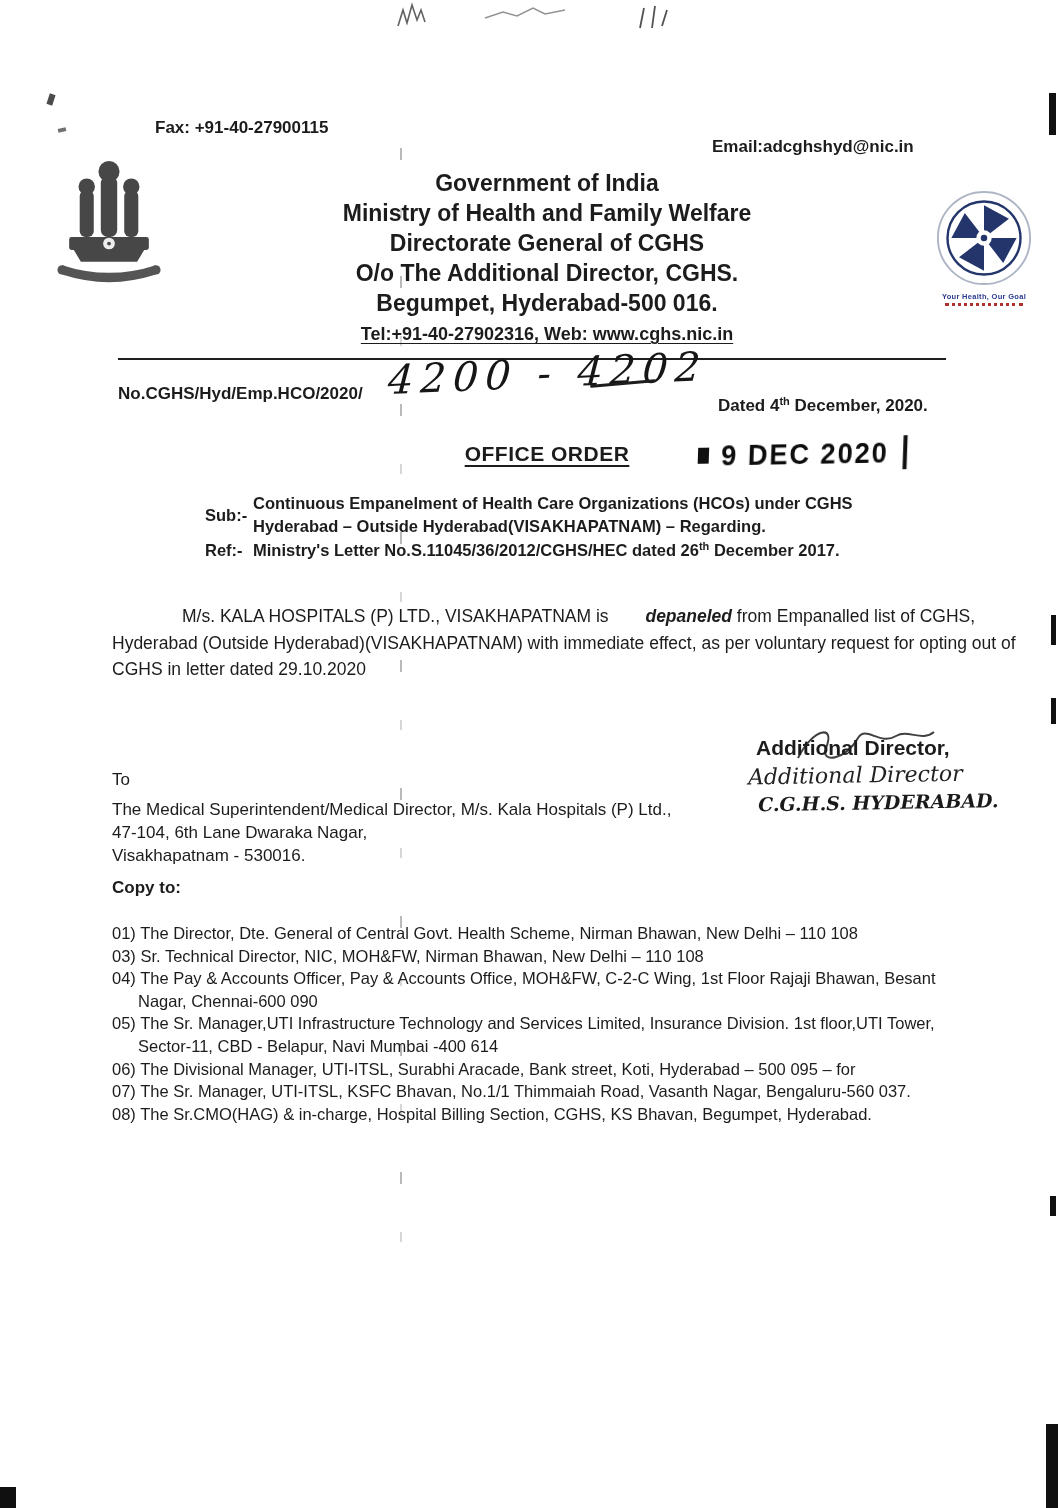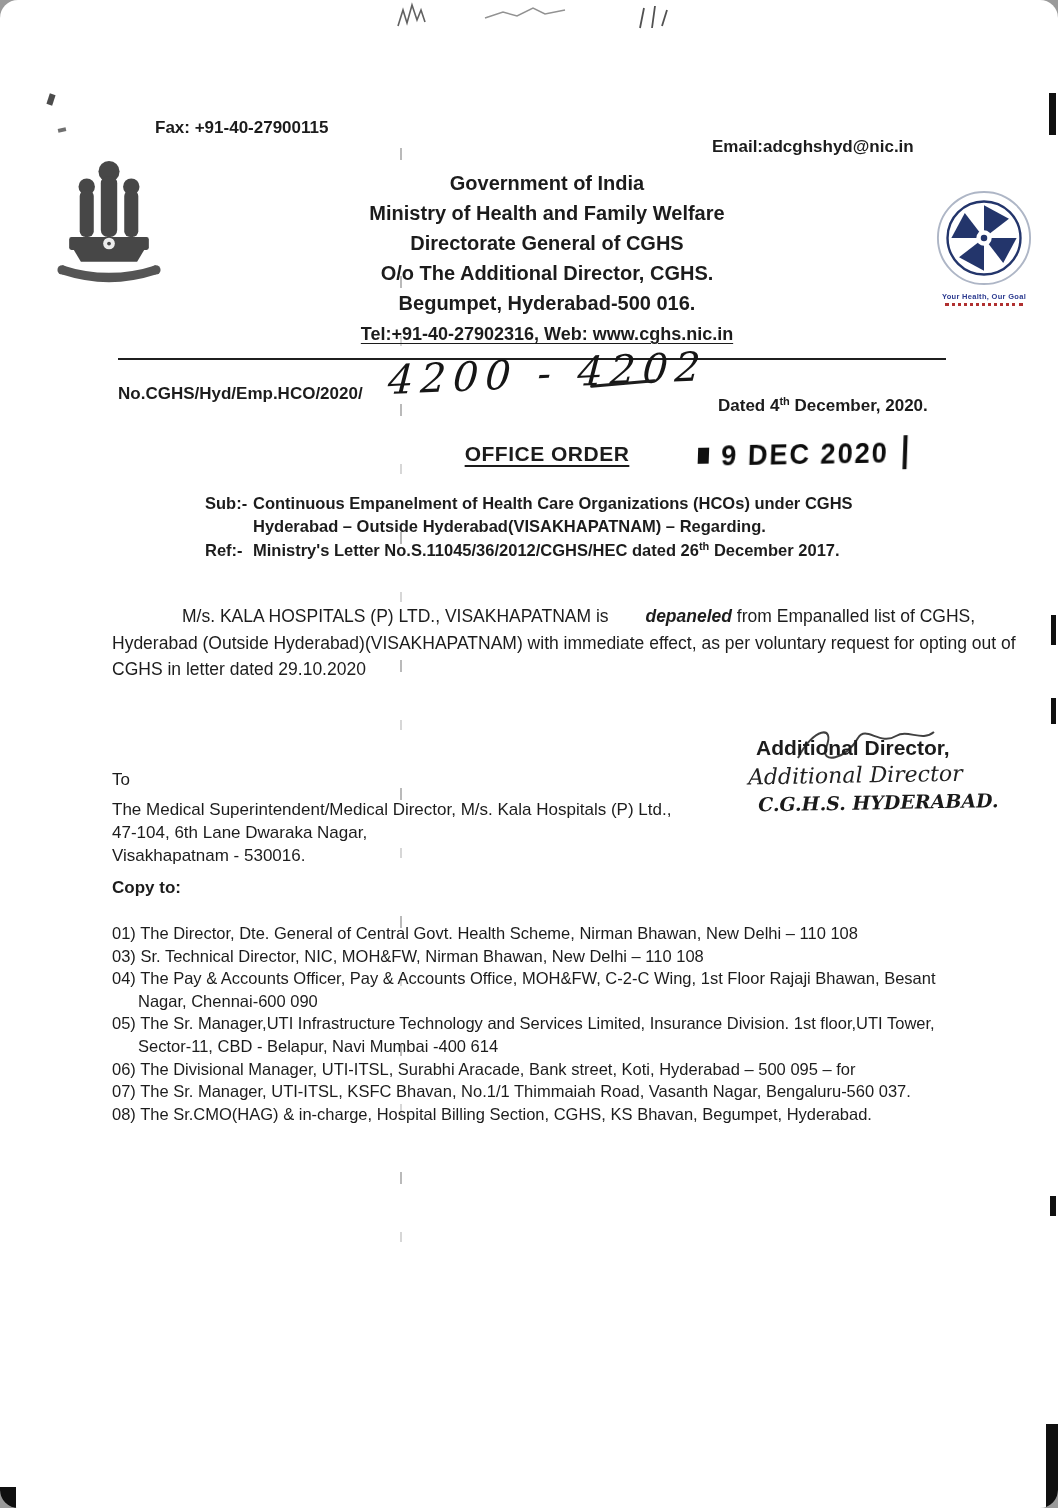--- a/index.html
+++ b/index.html
@@ -1,49 +1,48 @@
 <!DOCTYPE html>
 <html><head>
 <meta charset="utf-8">
 <style>
   html,body { margin:0; padding:0; background:#9a9a9a; }
   .page {
     position:relative; width:1058px; height:1508px; background:#ffffff;
     font-family:"Liberation Sans", sans-serif; color:#1c1c1c; overflow:hidden;
     margin:0 auto;
-    border-radius:18px;
   }
   .abs { position:absolute; }
   .center-col { left:247px; width:600px; text-align:center; }
 
   .fax   { left:155px; top:118px; font-size:17px; font-weight:600; }
   .email { left:712px; top:137px; font-size:17px; font-weight:600; }
 
-  .org-header { top:168px; font-size:20px; font-weight:600; line-height:30px; }
+  .org-header { top:168px; font-size:23px; font-weight:600; line-height:30px; }
   .contact    { top:324px; font-size:18px; font-weight:700; text-decoration:underline; text-underline-offset:3px; }
 
   .rule { left:118px; top:358px; width:828px; height:2px; background:#1f1f1f; }
 
   .refno { left:118px; top:384px; font-size:17px; font-weight:700; }
   .handwritten {
     left:388px; top:350px; font-size:40px; color:#161616;
     font-family:"DejaVu Serif", serif; font-style:italic; letter-spacing:7px;
     transform:rotate(-2.5deg) skewX(-6deg);
   }
   .hand-dash { left:590px; top:382px; width:66px; height:3px; background:#1d1d1d; transform:rotate(-5deg); border-radius:2px; }
   .dated { left:718px; top:396px; font-size:17px; font-weight:700; }
 
   .title { top:442px; font-size:21px; font-weight:700; letter-spacing:0.5px; text-decoration:underline; text-decoration-thickness:2px; text-underline-offset:4px; }
 
   .stamp { left:698px; top:437px; display:flex; align-items:center; transform:skewX(-3deg) rotate(-1deg); filter:blur(0.4px); }
   .stamp-block { width:11px; height:16px; background:#101010; margin-right:7px; }
   .stamp-text { font-size:29px; font-weight:800; letter-spacing:2px; color:#0d0d0d; transform:scaleX(0.94); }
   .stamp-bar { width:4px; height:34px; background:#101010; margin-left:9px; }
 
-  .sub-block { left:205px; top:492px; display:flex; font-size:16.5px; line-height:23px; font-weight:600; }
+  .sub-block { left:205px; top:492px; display:flex; font-size:16.5px; line-height:23px; font-weight:600;align-items:center; }
   .sub-label { width:48px; flex:none; }
   .sub-text  { width:658px; }
   .ref-block { left:205px; top:541px; font-size:16.5px; font-weight:600; }
   .ref-label { display:inline-block; width:48px; }
 
   .body-para { left:112px; top:603px; width:922px; font-size:17.5px; line-height:26.5px; text-indent:70px; font-weight:500; }
   .body-emph { font-weight:800; font-style:italic;margin-left:32px; }
 
   .sig-block { left:748px; top:736px; width:280px; }
   .sig-printed { font-size:21px; font-weight:700; margin-left:8px; }

